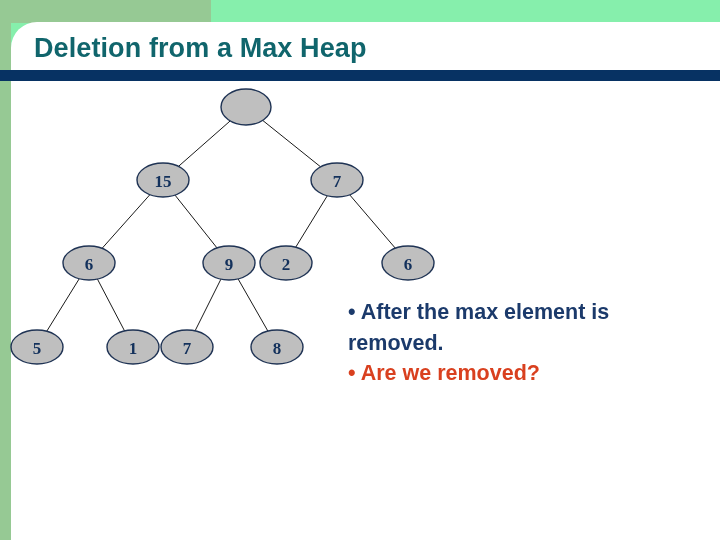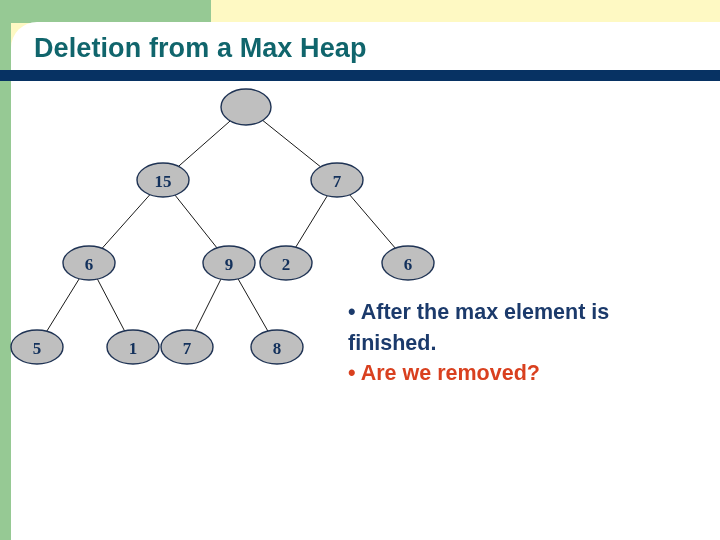--- a/index.html
+++ b/index.html
@@ -5,21 +5,21 @@
   html, body {
     margin: 0;
     padding: 0;
     background: #ffffff;
   }
   #slide {
     position: relative;
     width: 720px;
     height: 540px;
     overflow: hidden;
-    background: #fef9c3;
+    background: #86efac;
     font-family: "Liberation Sans", sans-serif;
   }
   
   .green-top-block {
     position: absolute;
     left: 0;
     top: 0;
     width: 211px;
     height: 23px;
     background: #96c994;
@@ -172,17 +172,17 @@
           <text x="187" y="348" class="node-label">7</text>
         </g>
         <g>
           <ellipse cx="277" cy="347" rx="26" ry="17" class="node-ellipse"></ellipse>
           <text x="277" y="348" class="node-label">8</text>
         </g>
       </g>
   </svg>
 
   <div class="bullets">
-    <div class="bullet-line bullet-navy">• After the max element is finished.</div>
+    <div class="bullet-line bullet-navy">• After the max element is removed.</div>
     <div class="bullet-line bullet-red">• Are we removed?</div>
   </div>
 
 </div>
 
 </body></html>

